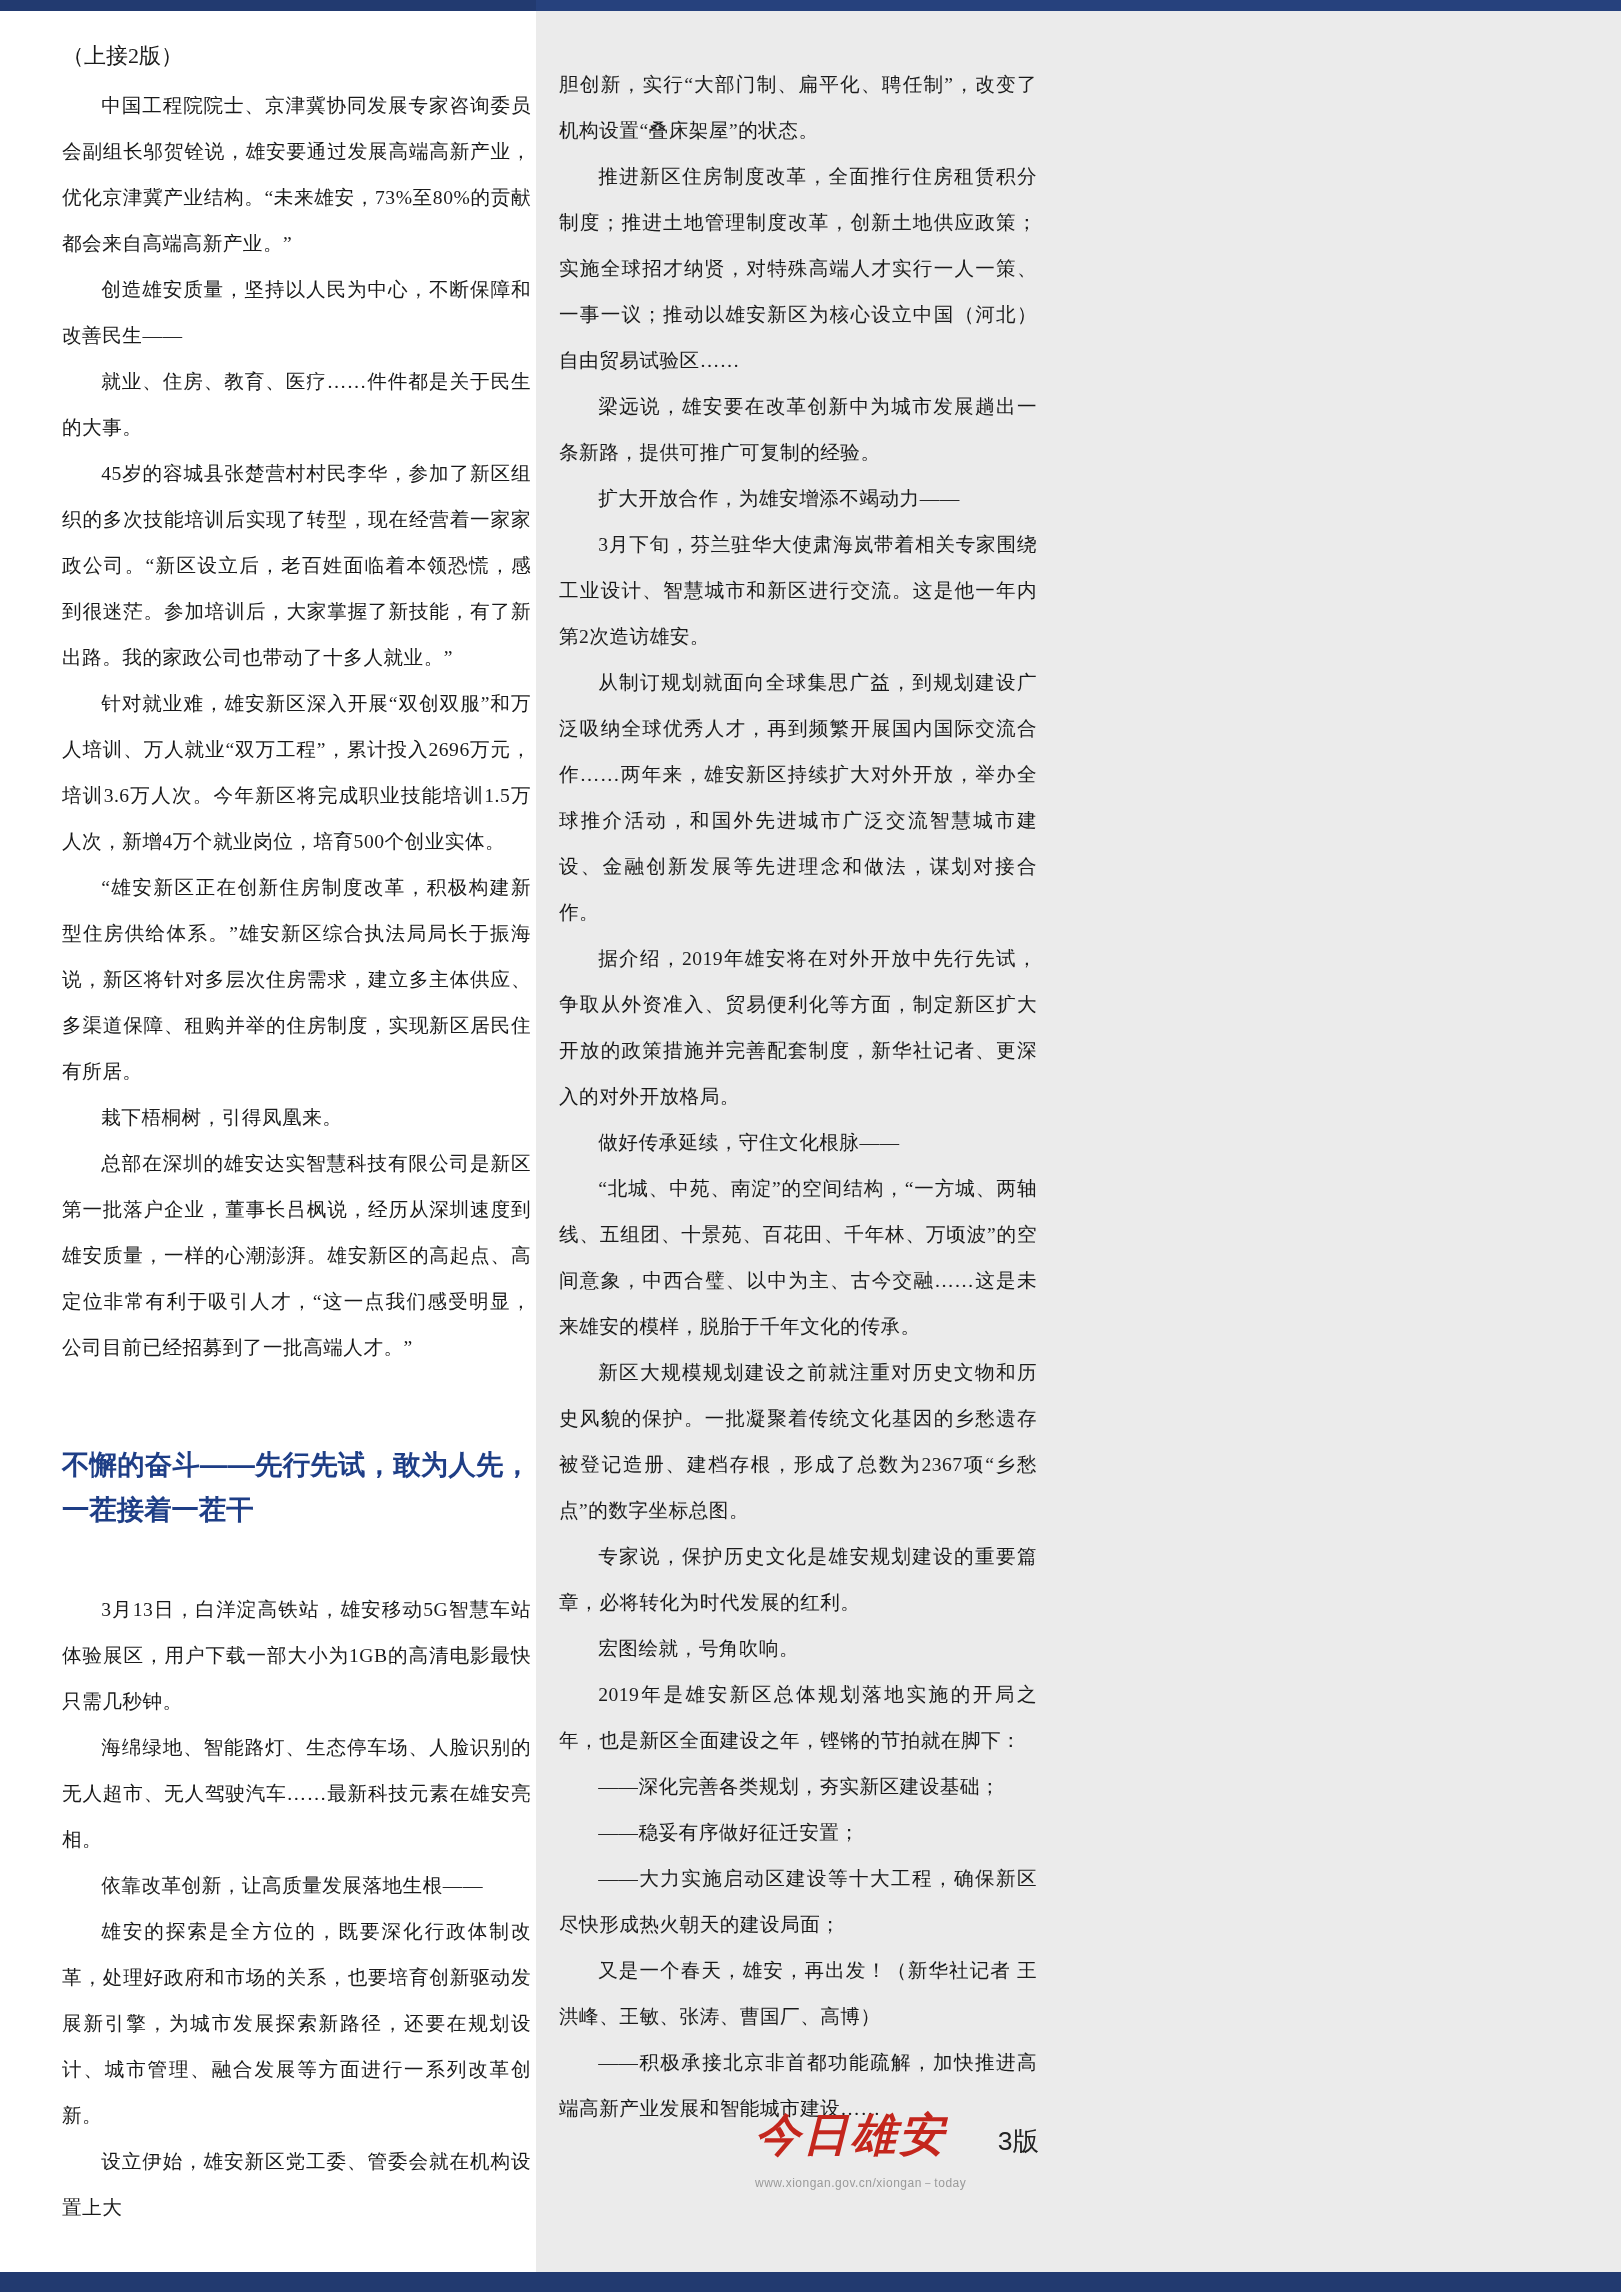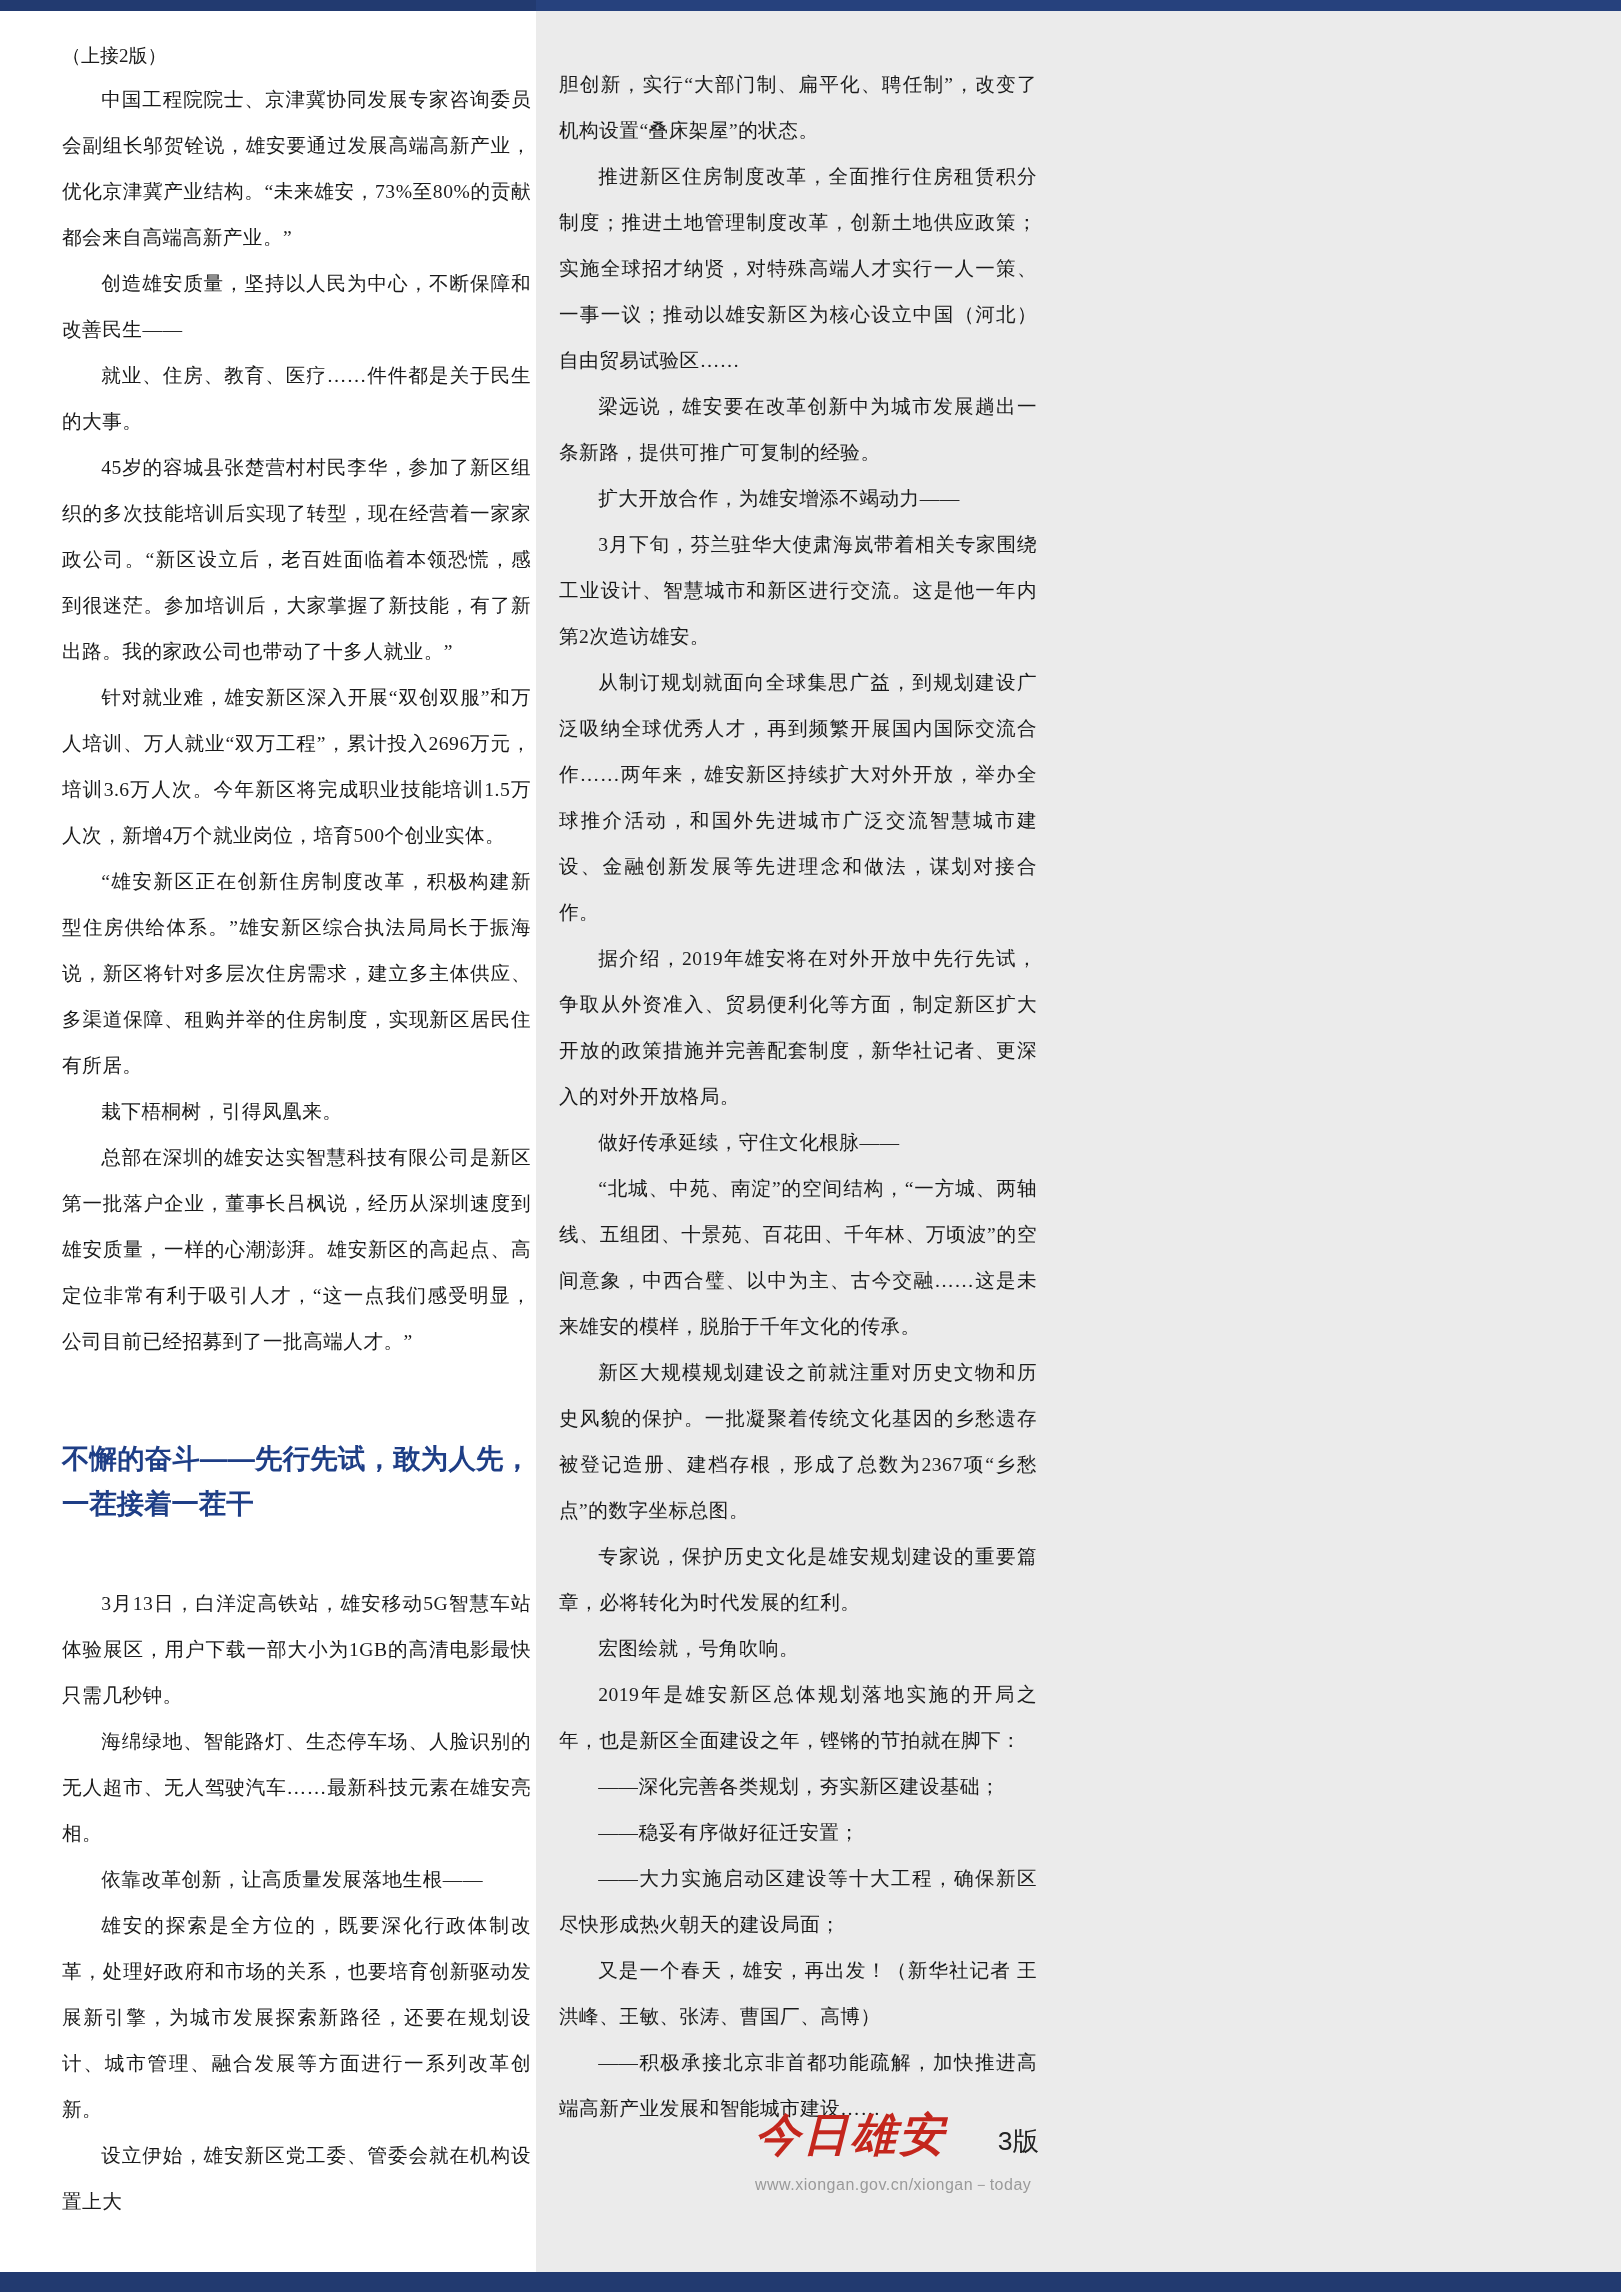--- a/index.html
+++ b/index.html
@@ -21,21 +21,21 @@
   }
   .top-bar{position:absolute;top:0;left:0;width:100%;height:10.8px;display:flex;}
   .top-bar .seg-left{width:536px;height:100%;background:var(--navy);}
   .top-bar .seg-right{flex:1;height:100%;background:var(--navy);filter:brightness(1.12);}
   .bottom-bar{position:absolute;bottom:0;left:0;width:100%;height:20.6px;background:var(--navy);}
   .gray-panel{position:absolute;left:536px;top:10.8px;right:0;bottom:20.6px;background:var(--panel-gray);}
 
   .col-left{position:absolute;left:62px;top:39px;width:469px;}
   .col-right{position:absolute;left:559px;top:62px;width:478px;}
 
-  .continuation{font-size:19px;line-height:33px;margin-bottom:5px;}
+  .continuation{font-size:22px;line-height:33px;margin-bottom:11px;}
 
   .para{
     margin:0;
     font-size:19.6px;
     line-height:46px;
     text-align:justify;
     text-indent:2em;
     letter-spacing:0.5px;
   }
   
@@ -65,21 +65,21 @@
   .page-label{
     font-family:"Liberation Sans","DejaVu Sans",sans-serif;
     font-size:26.5px;
     color:#222;
     white-space:nowrap;
     text-align:right;
   }
   .site-url{
     margin-top:9.8px;
     font-family:"Liberation Sans","DejaVu Sans",sans-serif;
-    font-size:16px;
+    font-size:12px;
     color:var(--url-gray);
     letter-spacing:0.5px;
     white-space:nowrap;
   }
 </style>
 </head>
 <body>
 
 <div class="page">
 

